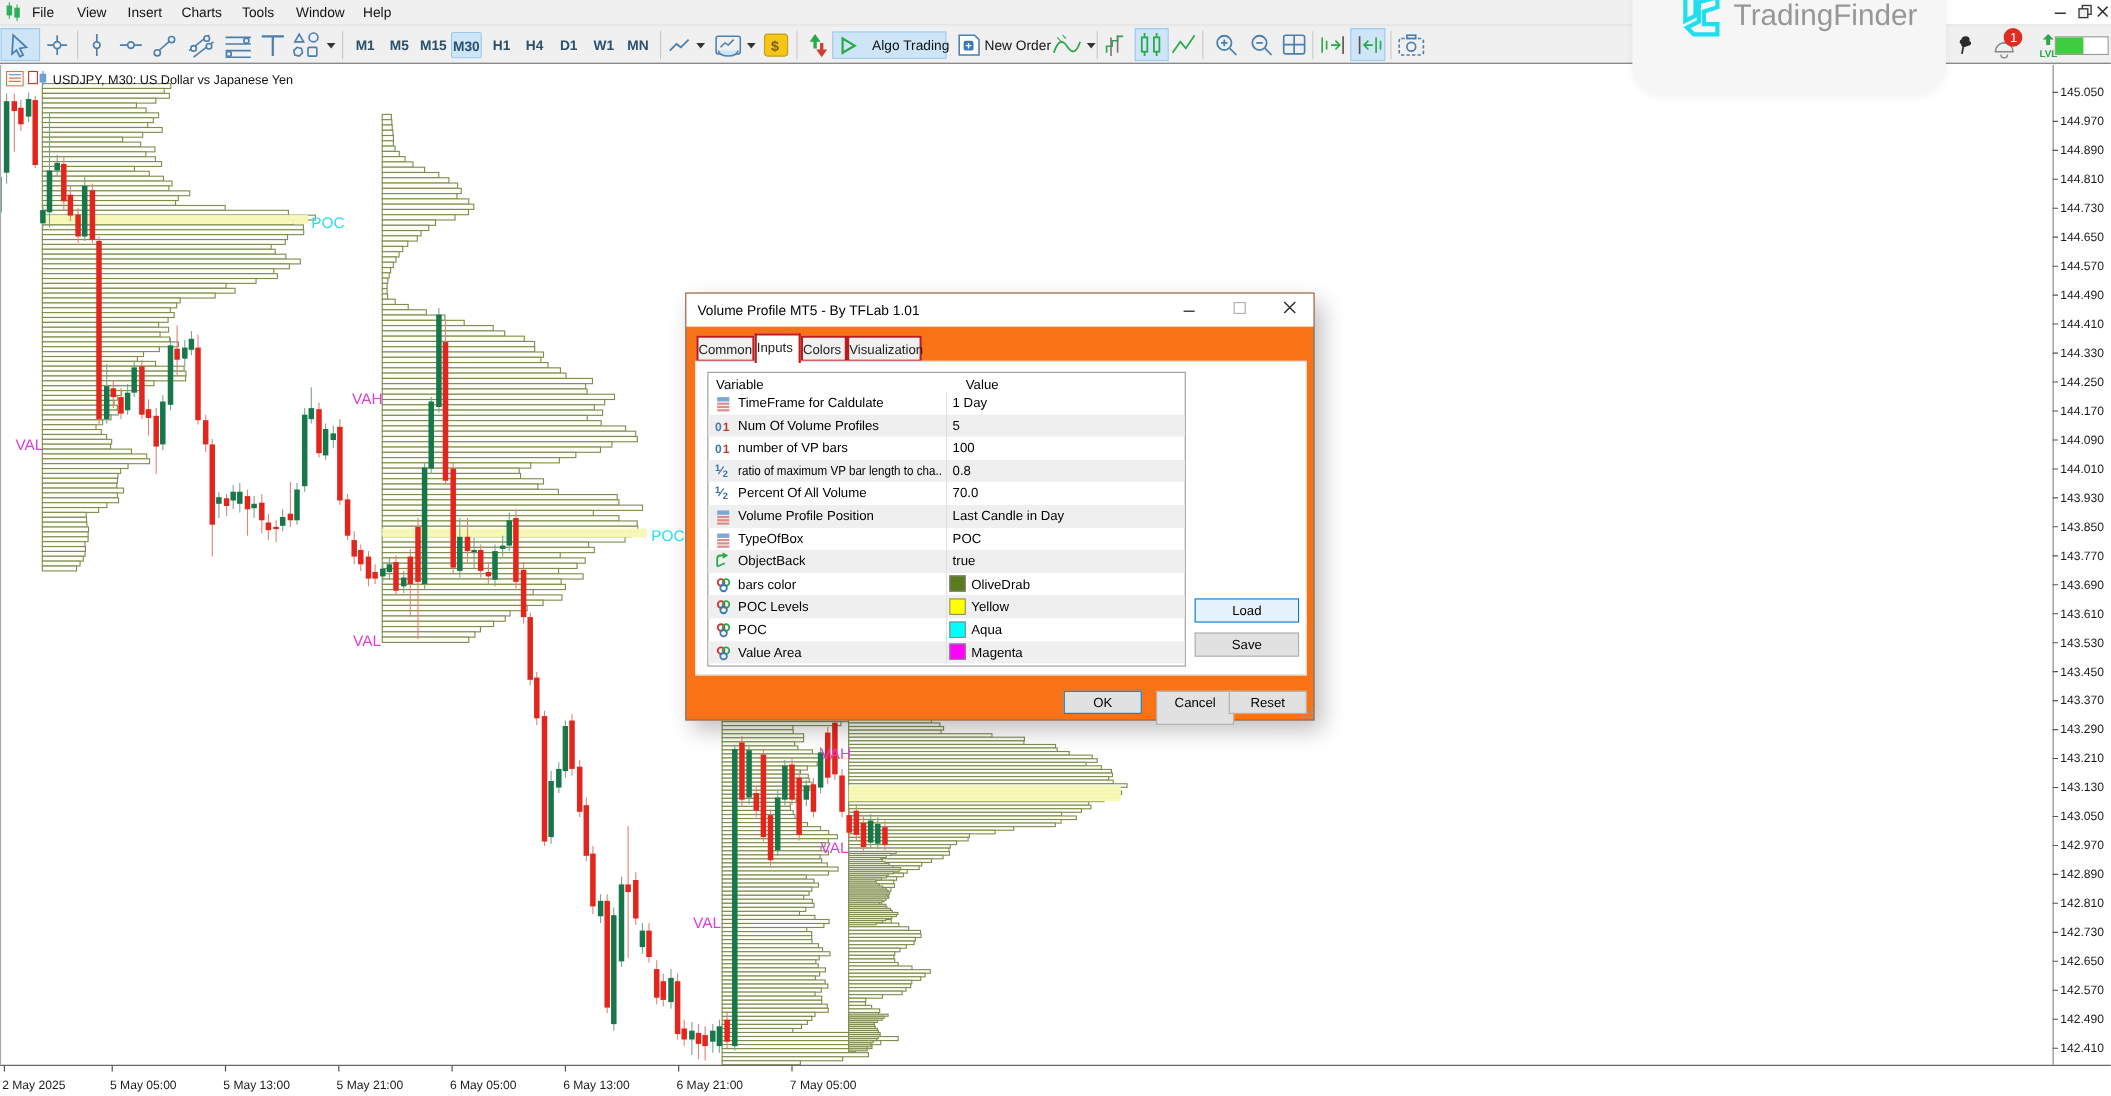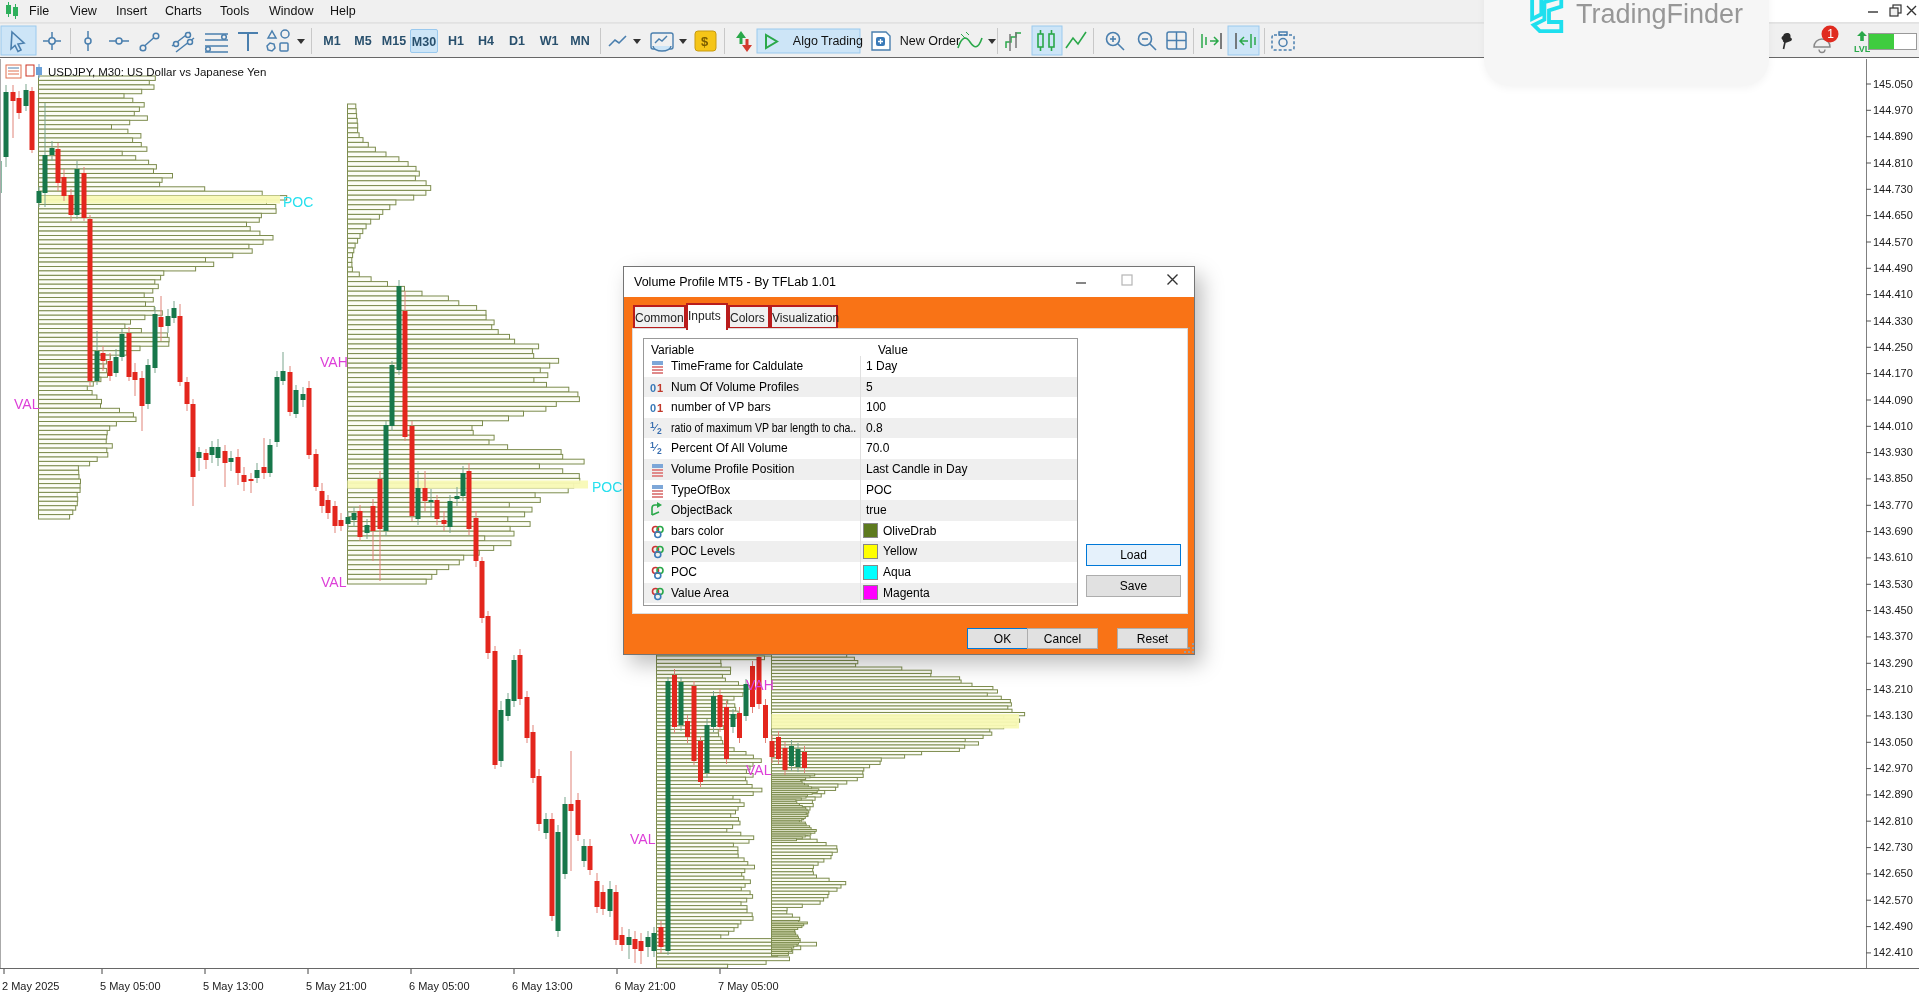--- a/index.html
+++ b/index.html
@@ -196,21 +196,21 @@
   <span class="tfbtn" style="left:320px;width:24px">M1</span>
   <span class="tfbtn" style="left:351px;width:24px">M5</span>
   <span class="tfbtn" style="left:380px;width:28px">M15</span>
   <span class="tfbtn selbtn" style="left:410px;width:28px">M30</span>
   <span class="tfbtn" style="left:444px;width:24px">H1</span>
   <span class="tfbtn" style="left:474px;width:24px">H4</span>
   <span class="tfbtn" style="left:505px;width:24px">D1</span>
   <span class="tfbtn" style="left:536px;width:26px">W1</span>
   <span class="tfbtn" style="left:567px;width:26px">MN</span>
   <span class="tfbtn" style="left:783px;width:80px;font-weight:normal;color:#111;text-align:right">Algo Trading</span>
-  <span class="tfbtn" style="left:895px;width:70px;font-weight:normal;color:#111;text-align:center">New Order</span>
+  <span class="tfbtn" style="left:895px;width:70px;font-weight:normal;color:#111;text-align:left">New Order</span>
 </div>
 <div id="chartwrap">
 <svg width="1919" height="939" viewBox="0 57 1919 939" style="position:absolute;left:0;top:0">
   <rect x="0" y="57" width="1919" height="939" fill="#ffffff"></rect>
   <rect x="38.5" y="75.0" width="116.8" height="4.43" fill="#fcfdf6" stroke="#7d8c4e" stroke-width="1"></rect>
       <rect x="38.5" y="79.4" width="110.8" height="4.43" fill="#fcfdf6" stroke="#7d8c4e" stroke-width="1"></rect>
       <rect x="38.5" y="83.9" width="115.5" height="4.43" fill="#fcfdf6" stroke="#7d8c4e" stroke-width="1"></rect>
       <rect x="38.5" y="88.3" width="103.2" height="4.43" fill="#fcfdf6" stroke="#7d8c4e" stroke-width="1"></rect>
       <rect x="38.5" y="92.7" width="85.5" height="4.43" fill="#fcfdf6" stroke="#7d8c4e" stroke-width="1"></rect>
       <rect x="38.5" y="97.2" width="94.3" height="4.43" fill="#fcfdf6" stroke="#7d8c4e" stroke-width="1"></rect>
@@ -1163,21 +1163,21 @@
           <span class="vlab">Value Area</span>
           <span class="swatch" style="background:#ff00ff"></span>
           <span class="vval" style="left:239px">Magenta</span>
           <span class="vdiv"></span>
         </div>
     </div>
     <div class="btn btnhl" style="left:453px;top:215px;width:95px;height:22px;line-height:21px;background:#e5f1fb">Load</div>
     <div class="btn" style="left:453px;top:246px;width:95px;height:22px;line-height:21px">Save</div>
   </div>
   <div class="btn btnhl" style="left:343px;top:361px;width:71px;height:21px;line-height:20px">OK</div>
-  <div class="btn" style="left:403px;top:361px;width:71px;height:21px;line-height:20px">Cancel</div>
+  <div class="btn" style="left:427px;top:361px;width:71px;height:31px;line-height:20px">Cancel</div>
   <div class="btn" style="left:493px;top:361px;width:71px;height:21px;line-height:20px">Reset</div>
   <svg width="12" height="12" style="position:absolute;left:560px;top:376px">
     <g fill="#9a9a9a">
         <rect x="8" y="0" width="2" height="2"></rect>
         <rect x="8" y="4" width="2" height="2"></rect>
         <rect x="8" y="8" width="2" height="2"></rect>
         <rect x="4" y="8" width="2" height="2"></rect>
         <rect x="0" y="8" width="2" height="2"></rect>
         <rect x="4" y="4" width="2" height="2"></rect>
       </g>

